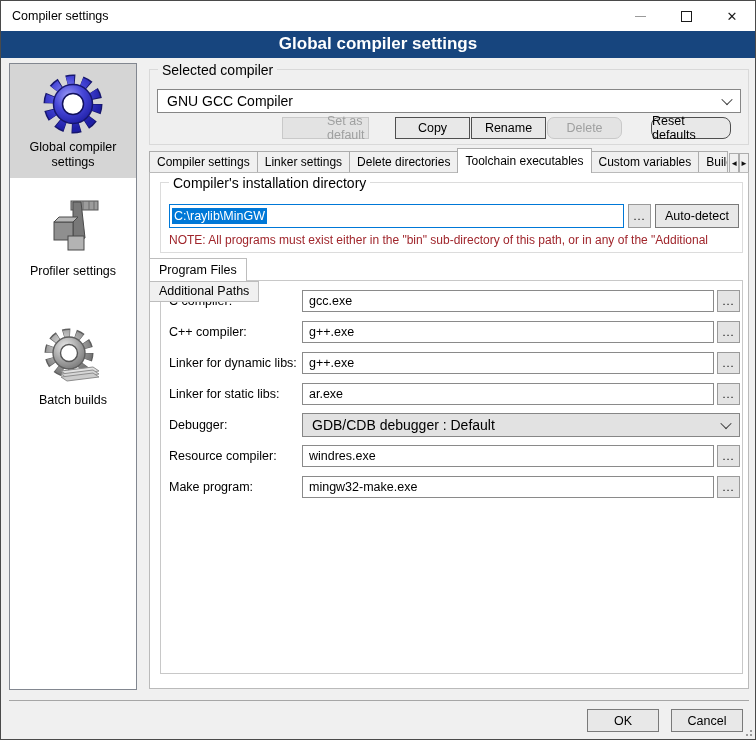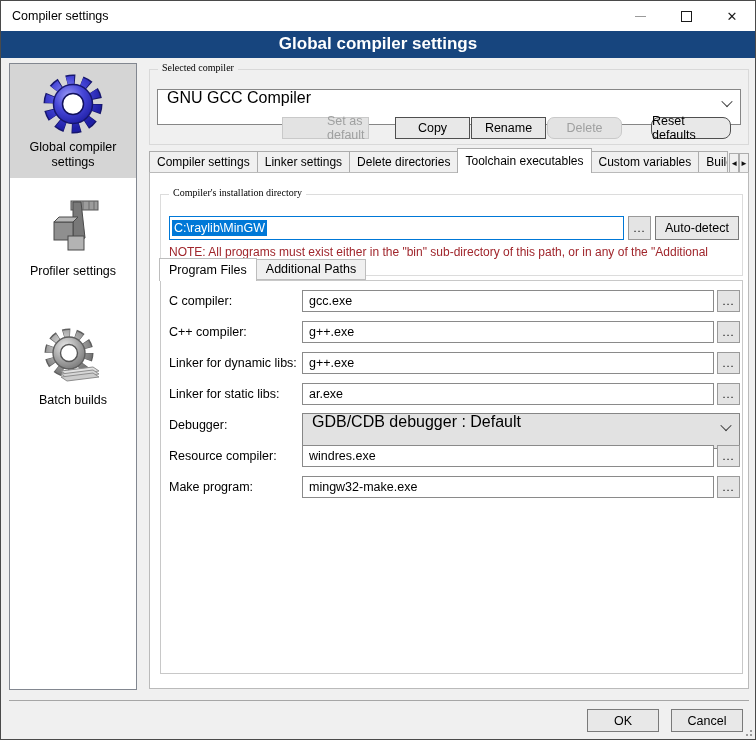--- a/index.html
+++ b/index.html
@@ -21,25 +21,25 @@
   .sidebar{position:absolute;left:8px;top:62px;width:128px;height:627px;background:#fff;
     border:1px solid #828790;box-sizing:border-box;overflow:hidden;}
   .side-item{width:100%;text-align:center;padding:6px 0 8px;box-sizing:border-box;}
   .side-item.sel{background:#D5D5D5;}
   .side-item .icon{display:block;margin:2px auto 4px;}
   .side-label{font-size:12.5px;line-height:15px;padding:0 4px;}
   .side-item.i2{margin-top:10px;}
   .side-item.i3{margin-top:30px;}
   
   .groupbox{position:absolute;border:1px solid #D9D9D9;box-sizing:border-box;}
-  .groupbox .legend{position:absolute;top:-8px;left:8px;background:#F0F0F0;padding:0 4px;font-size:10px;font-family:Liberation Serif, serif;}
+  .groupbox .legend{position:absolute;top:-8px;left:8px;background:#F0F0F0;padding:0 4px;font-size:14px;}
   .groupbox.on-white .legend{background:#fff;border-color:#DCDCDC;}
   
-  .combo{display:flex;align-items:flex-end;background:#fff;border:1px solid #868686;
-    box-sizing:border-box;padding:17px 9px;font-size:16px;position:absolute;}
+  .combo{display:flex;align-items:center;background:#fff;border:1px solid #868686;
+    box-sizing:border-box;padding:11px 9px;font-size:14px;position:absolute;}
   .combo.gray{background:#E2E2E2;}
   .chev{width:7px;height:7px;border-right:1.5px solid #3c3c3c;border-bottom:1.5px solid #3c3c3c;
     transform:rotate(45deg) translate(-1px,-1px);margin-left:auto;}
   
   .btn{position:absolute;display:flex;align-items:center;justify-content:center;
     background:#E8E8E8;border:1px solid #4f4f4f;box-sizing:border-box;font-size:12.5px;cursor:default;}
   .btn.soft{border-color:#7a7a7a;}
   .btn.disabled{color:#9FA0A0;border-color:#C9C9C9;background:#E3E3E3;}
   .btn.browse{border-color:#9a9a9a;background:#E4E4E4;font-size:11px;letter-spacing:1px;}
   
@@ -49,29 +49,29 @@
   .tab:first-child{margin-left:0;}
   .tab.active{height:25px;line-height:24px;background:#fff;border-bottom:none;z-index:3;}
   .tab.clipped{flex:1 1 56px;min-width:0;overflow:hidden;}
   .tab-arrow{width:20px;height:20px;margin-top:2px;margin-left:0;background:#F0F0F0;border:1px solid #ACACAC;
     box-sizing:border-box;display:flex;align-items:center;justify-content:center;font-size:8px;color:#111;z-index:2;}
   .tab-arrow.left{margin-left:1px;}
   
   .tabpage{position:absolute;left:148px;top:171px;width:600px;height:517px;background:#fff;
     border:1px solid #BABABA;box-sizing:border-box;z-index:2;}
   
-  .install-group{left:10px;top:21px;width:583px;height:82px;border-color:#DCDCDC;}
+  .install-group{left:10px;top:9px;width:583px;height:71px;border-color:#DCDCDC;}
   .install-group .legend{background:#fff;}
   .textfield{position:absolute;left:8px;top:21px;width:455px;height:24px;background:#fff;
     border:1px solid #0078D7;box-sizing:border-box;display:flex;align-items:center;padding-left:2px;font-size:12.5px;}
   .seltext{background:#0078D7;color:#fff;padding:1px 2px;}
   .note{position:absolute;left:8px;top:50px;width:567px;white-space:nowrap;overflow:hidden;
     color:#A0262C;font-size:12px;}
   
-  .subtabstrip{position:absolute;left:10px;top:85px;height:23px;display:flex;align-items:center;z-index:3;}
+  .subtabstrip{position:absolute;left:0;top:85px;height:23px;display:flex;align-items:flex-start;z-index:3;flex-direction:column;}
   .subtab{height:21px;line-height:19px;padding:0 9px;background:#F0F0F0;border:1px solid #BDBDBD;
     box-sizing:border-box;margin-left:-1px;font-size:12.5px;}
   .subtab.active{height:23px;line-height:22px;background:#fff;border-bottom:none;}
   .subpage{position:absolute;left:10px;top:107px;width:583px;height:394px;background:#fff;
     border:1px solid #C8C8C8;box-sizing:border-box;}
   .row{position:absolute;left:0;right:0;height:24px;}
   .row .flabel{position:absolute;left:8px;top:0;line-height:24px;font-size:12.5px;}
   .finput{position:absolute;left:141px;top:1px;width:412px;height:22px;background:#fff;
     border:1px solid #8A8A8A;box-sizing:border-box;line-height:20px;padding-left:6px;font-size:12.5px;}
   .row .btn.browse{left:556px;top:1px;width:23px;height:22px;}

